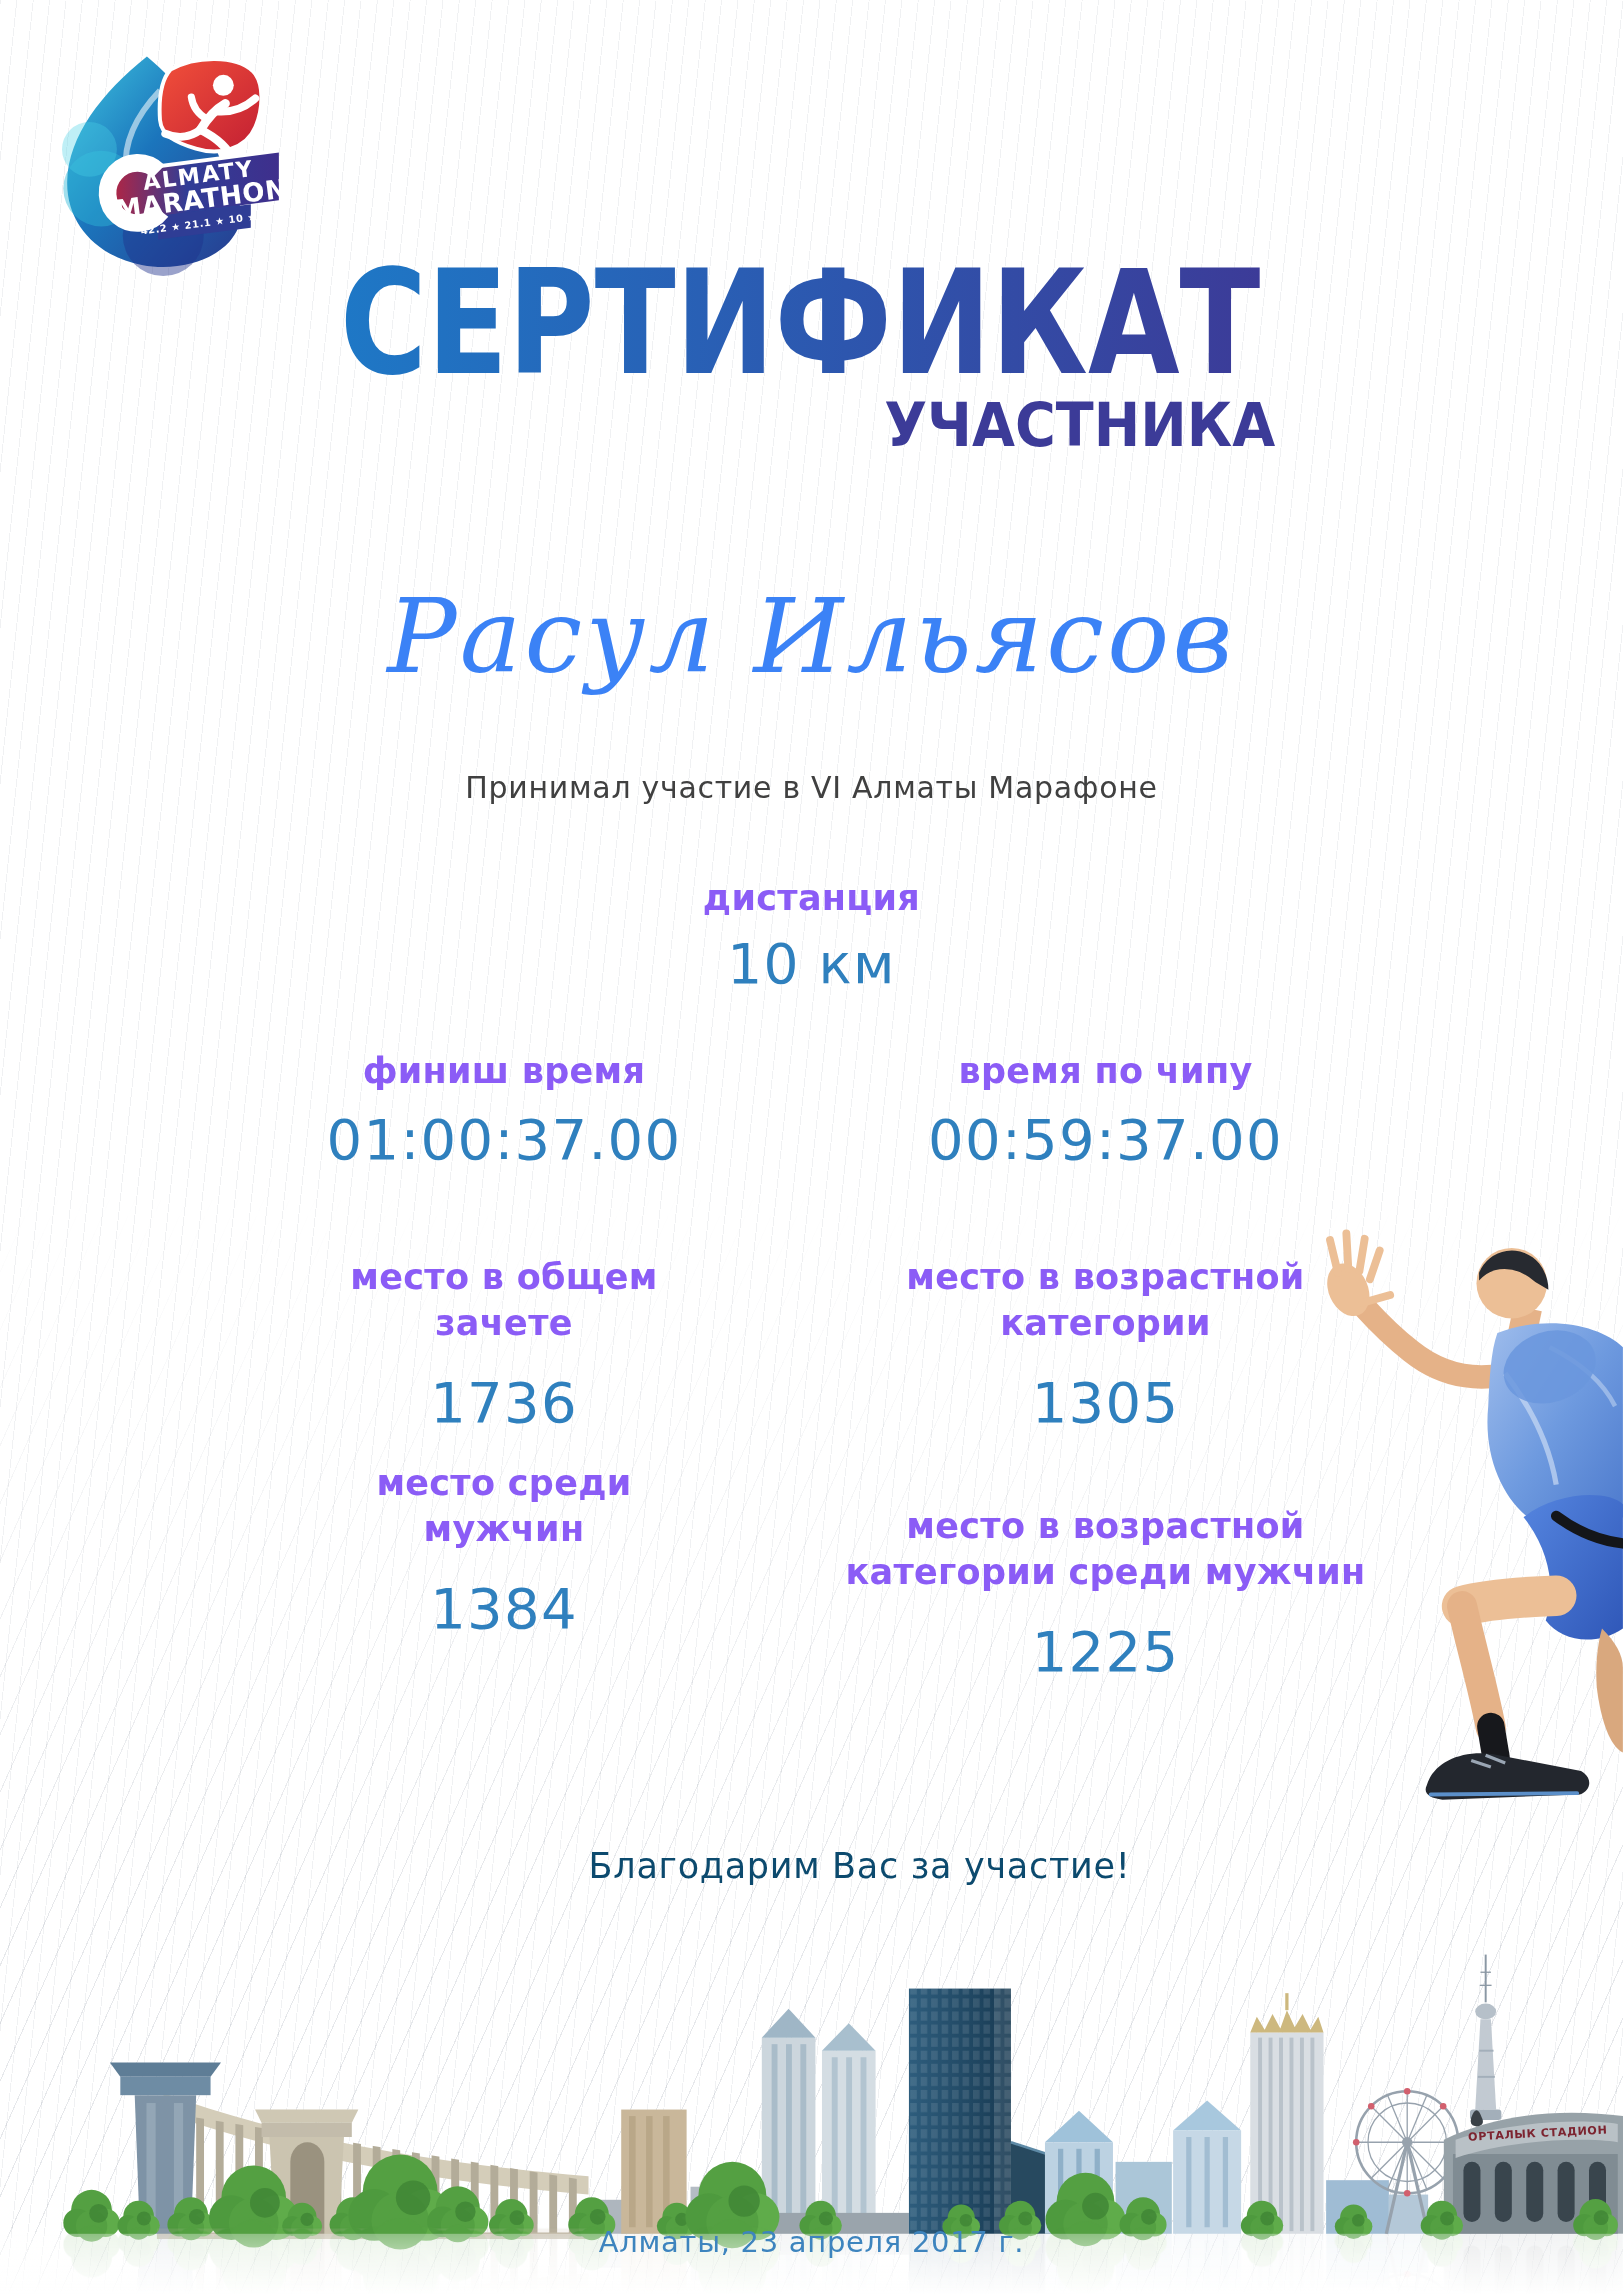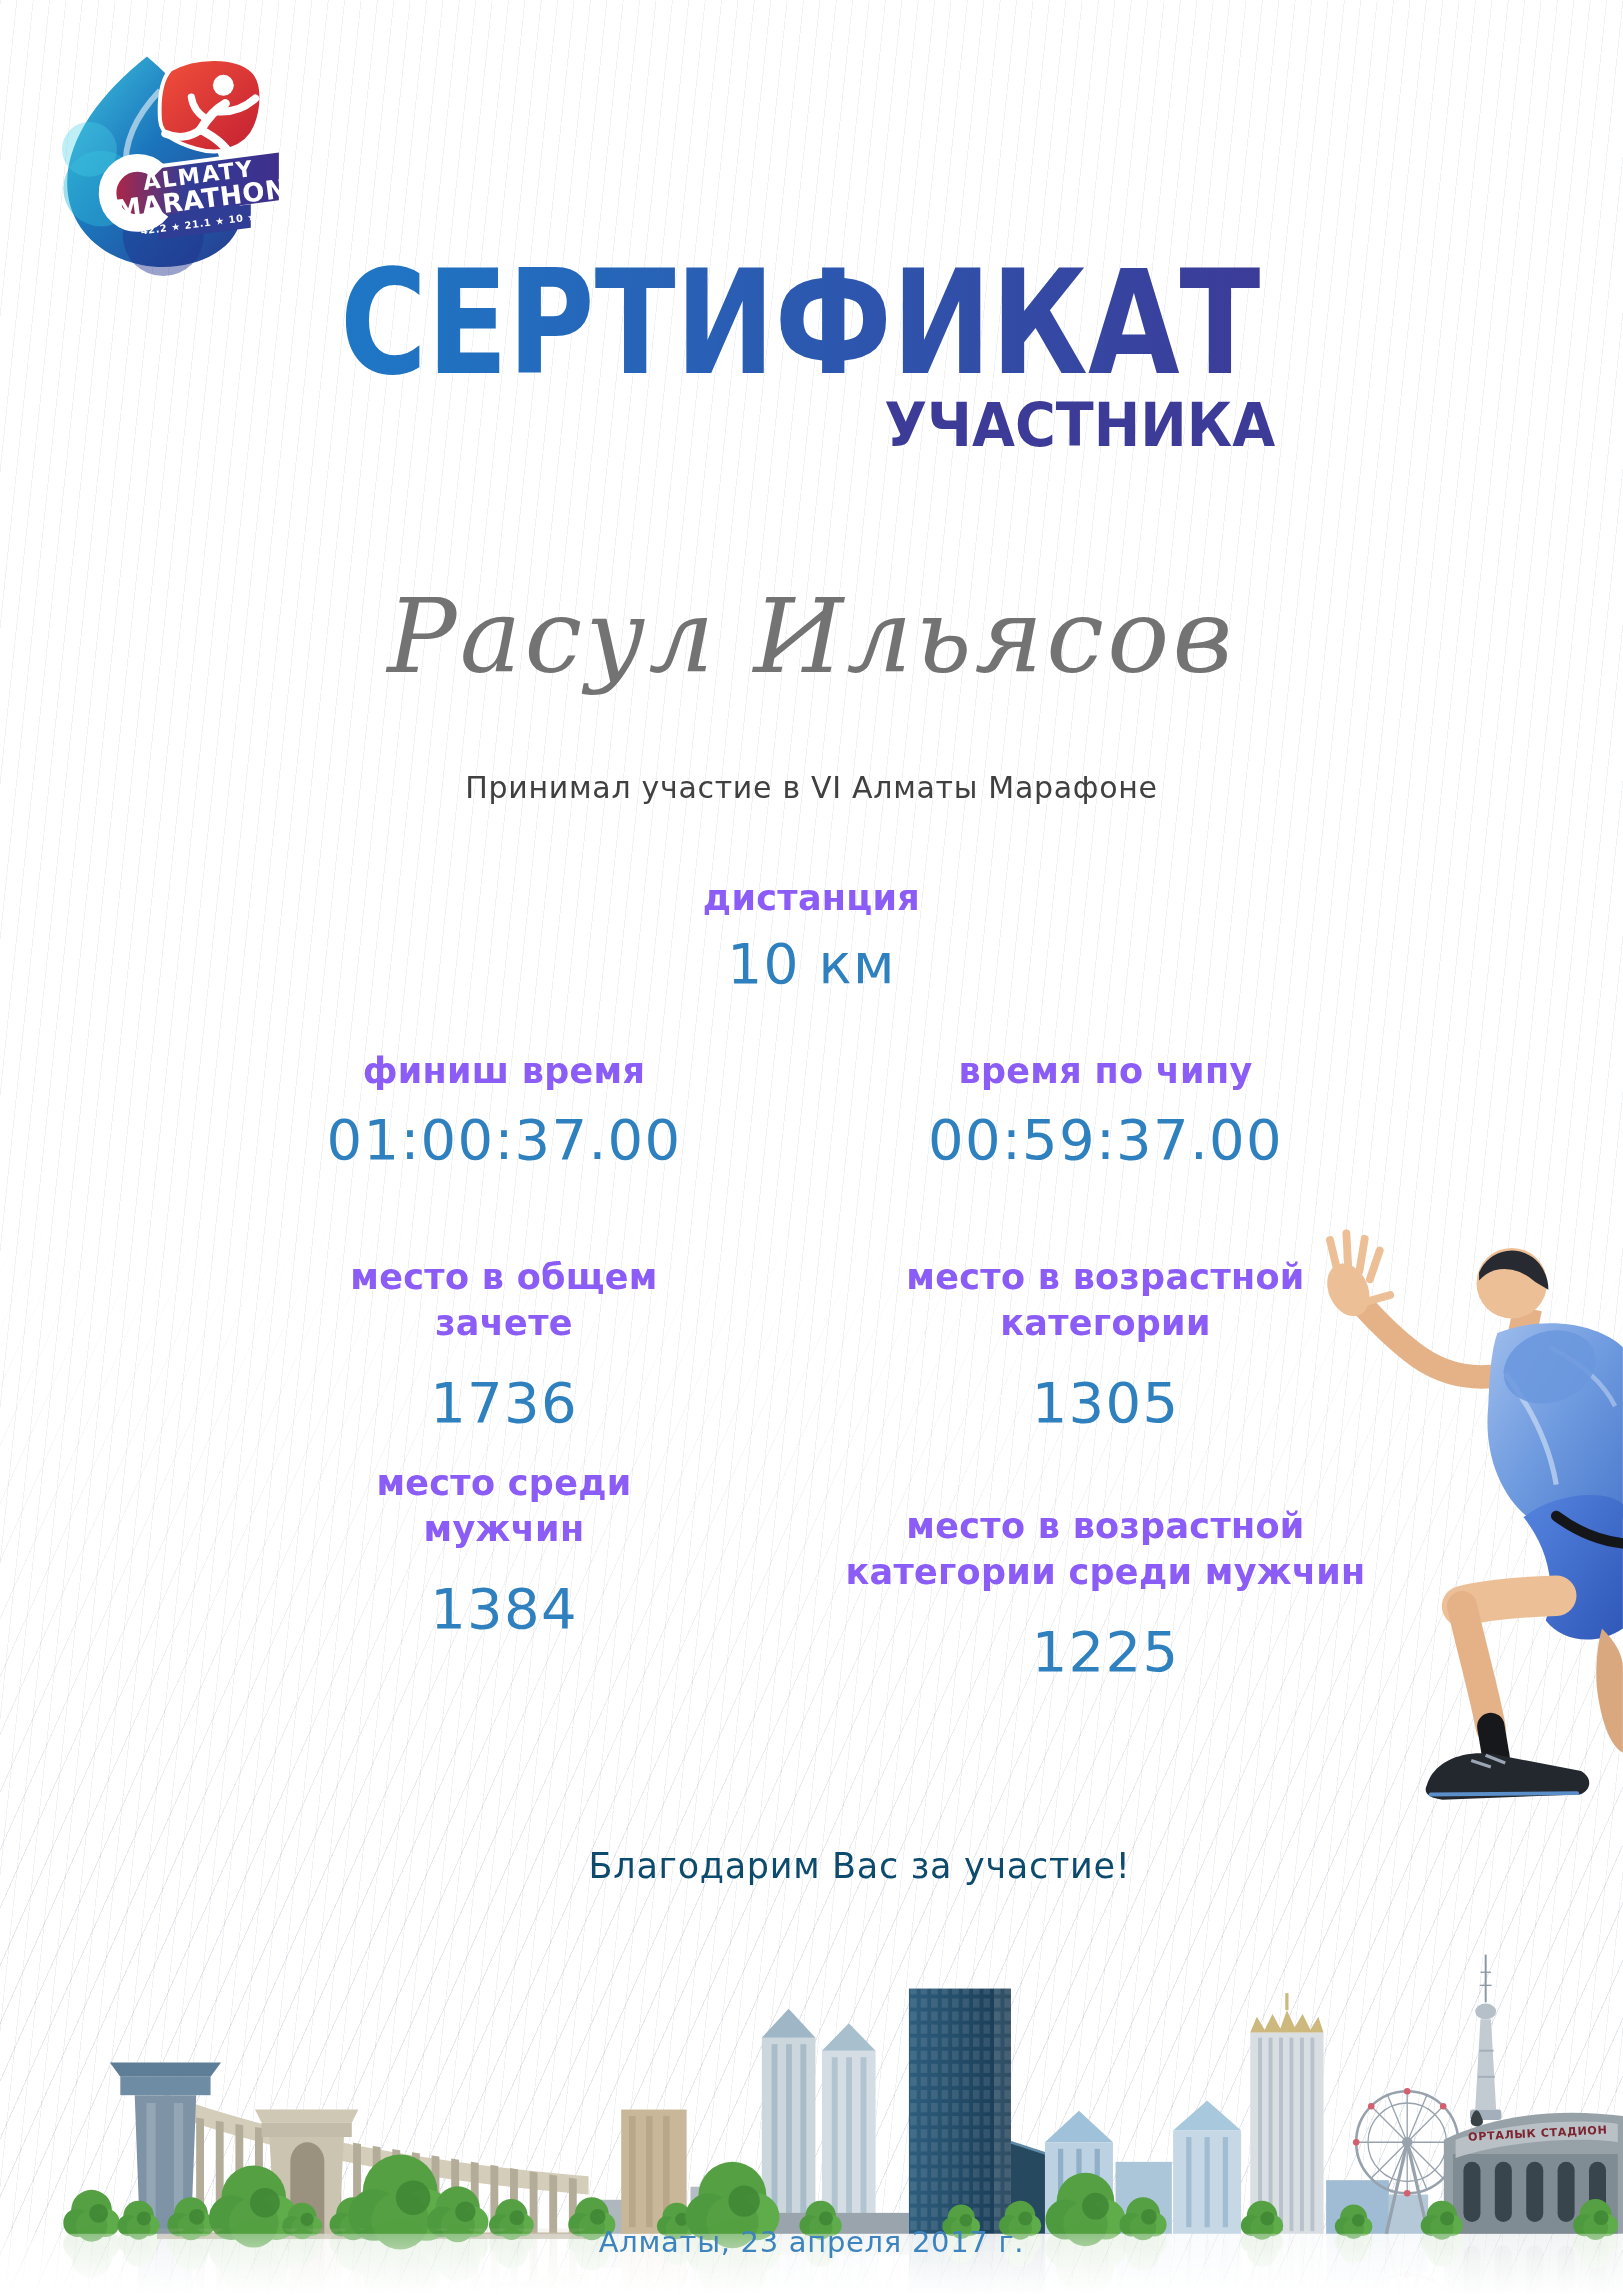--- a/index.html
+++ b/index.html
@@ -9,21 +9,21 @@
   .lines-a{position:absolute;inset:0;z-index:0;pointer-events:none;
     background:repeating-linear-gradient(96deg, rgba(120,130,145,0.11) 0 0.9px, transparent 0.9px 16.3px);}
   .lines-b{position:absolute;inset:0;z-index:0;pointer-events:none;
     background:repeating-linear-gradient(114deg, rgba(110,120,138,0.17) 0 1px, transparent 1px 23.5px);
     -webkit-mask-image:linear-gradient(to bottom, transparent 0 52%, #000 82%);
             mask-image:linear-gradient(to bottom, transparent 0 52%, #000 82%);}
   .abs{position:absolute;}
   .ctext{position:absolute;left:0;width:100%;text-align:center;}
   .title-svg text{font-family:"DejaVu Sans","Liberation Sans",sans-serif;}
   .name{top:576px;font-family:"DejaVu Serif","Liberation Serif",serif;font-style:italic;
-        font-size:103px;color:#737373;letter-spacing:3.3px;z-index:3;text-align:center;}
+        font-size:103px;color:#3b82f6;letter-spacing:3.3px;z-index:3;text-align:center;}
   .partline{top:770px;font-size:30px;color:#404040;letter-spacing:0.7px;z-index:3;}
   .dist-block{top:875px;z-index:3;}
   .lbl{font-weight:bold;color:#8b5cf6;font-size:35px;line-height:1.32;letter-spacing:0.3px;}
   .val{color:#2F80BE;font-size:56px;letter-spacing:1.3px;margin-top:17px;line-height:1.05;}
   .dist-block .val{font-size:55px;margin-top:14.4px;}
   .cell{position:absolute;text-align:center;z-index:3;}
   .pos-0{left:275px;top:1048px;width:458px;}
   .pos-1{left:811px;top:1048px;width:589px;}
   .pos-2{left:275px;top:1254px;width:458px;}
   .pos-3{left:811px;top:1254px;width:589px;}

